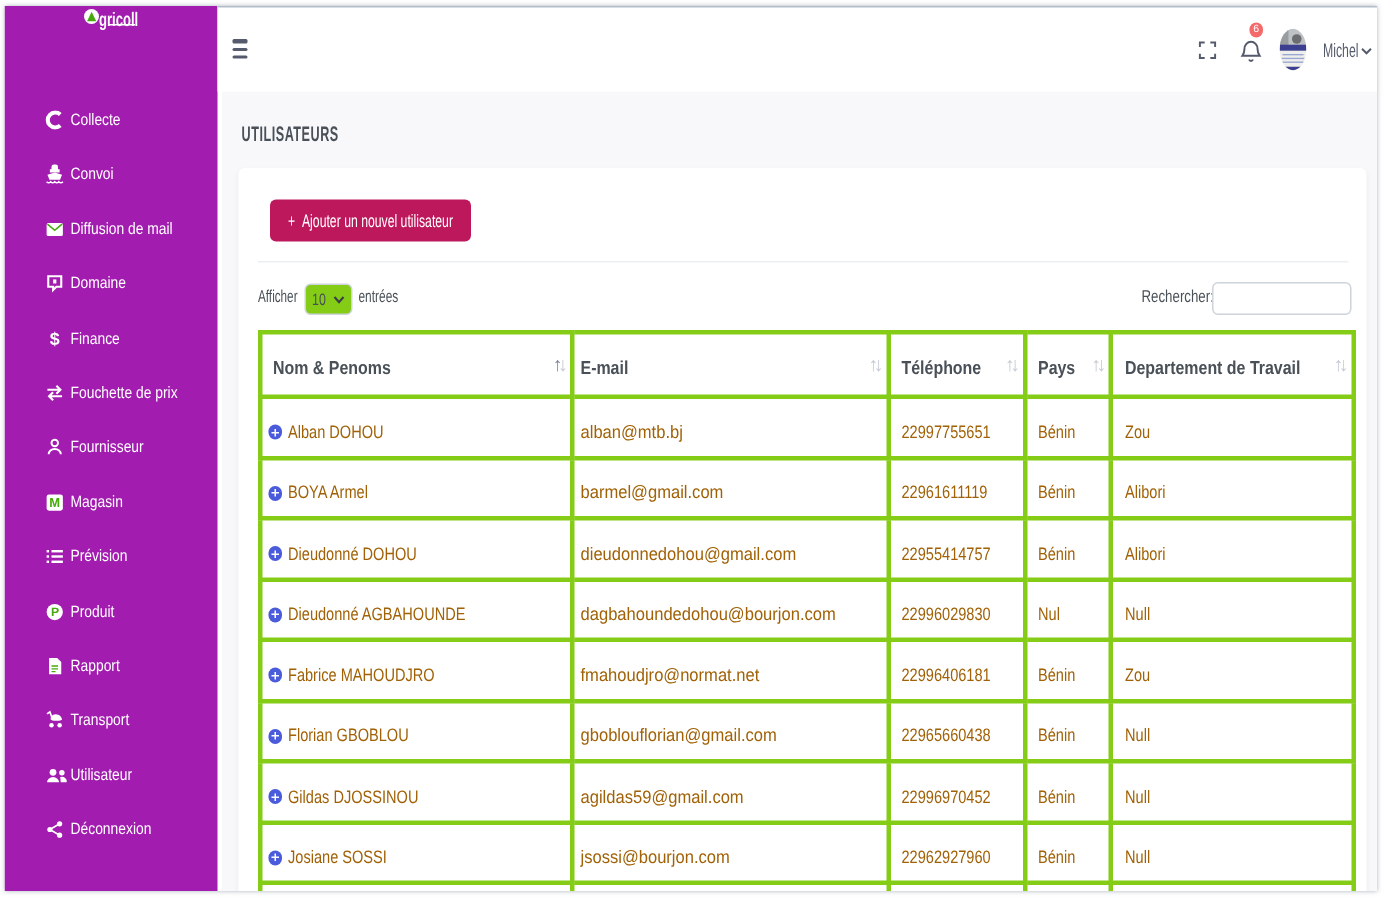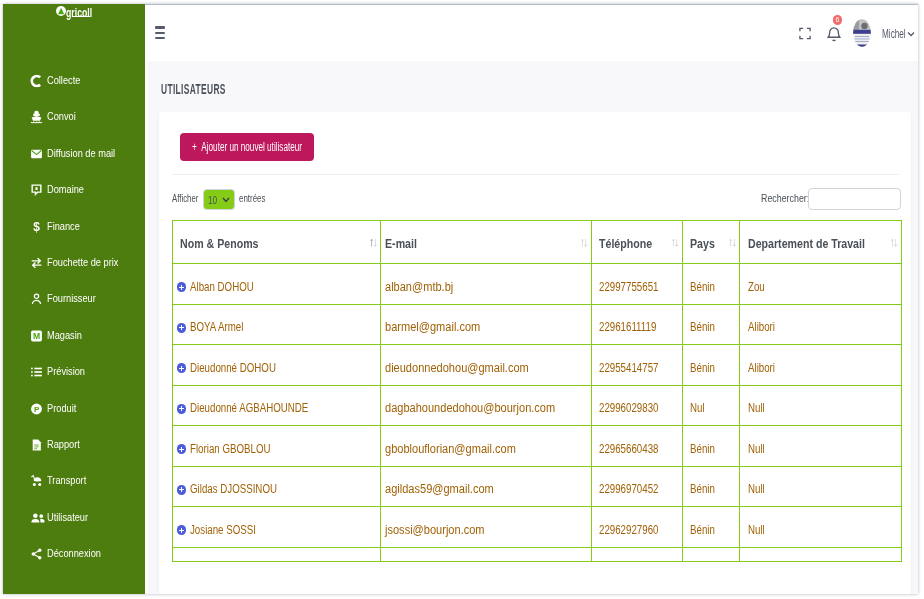--- a/index.html
+++ b/index.html
@@ -1,21 +1,21 @@
 <!DOCTYPE html>
 <html><head>
 <meta charset="utf-8">
 <style>
   * { margin:0; padding:0; box-sizing:border-box; }
   html,body { width:924px; height:599px; background:#fff; font-family:"Liberation Sans", sans-serif; overflow:hidden; }
   #app { position:absolute; left:3px; top:4px; width:915px; height:590px; background:#fff; box-shadow:0 0 3px rgba(90,100,120,.5); overflow:hidden; }
   .abs { position:absolute; }
 
   
-  #sidebar { position:absolute; left:0; top:0; width:141.7px; height:590px; background:#4d7c0f; }
+  #sidebar { position:absolute; left:0; top:0; width:141.7px; height:590px; background:#a21caf; }
   #logo { position:absolute; left:0; top:0; width:100%; height:20px; }
   .mi { position:absolute; left:0; width:100%; height:24px; color:#fff;margin-left:16px; }
   .mi .ic { position:absolute; left:11px; top:50%; transform:translateY(-50%); width:13px; height:13px; }
   .mi .lb { position:absolute; left:28.2px; top:50%; transform:translateY(-50%) scaleX(0.84); transform-origin:0 50%; font-size:11px; white-space:nowrap; }
 
   
   #topbar { position:absolute; left:141.7px; top:0; width:773.3px; height:57px; background:#fff; border-top:1.3px solid #b3bcc9; }
   .hbar { position:absolute; left:151.8px; width:10.6px; height:2.6px; background:#555b6d; border-radius:1px; }
   #michel { position:absolute; left:878.5px; top:22px; font-size:13px; color:#555b6d; transform:scaleX(0.63); transform-origin:0 0; }
 
@@ -30,21 +30,21 @@
   .ctext { font-size:11.5px; color:#495057; }
   #afficher { position:absolute; left:169.3px; top:187.5px; }
   #sel { position:absolute; left:199.5px; top:185px; width:32px; height:20.5px; border:1px solid #ced4da; border-radius:4px; background:#84cc16; }
   #sel .v { position:absolute; left:4.5px; top:4px; font-size:11px; color:#495057; transform:scaleX(0.75); transform-origin:0 0; }
   #entrees { position:absolute; left:235.5px; top:187.5px; }
   #rech { position:absolute; left:757.5px; top:188px; font-size:11.5px; color:#495057; transform:scaleX(0.77); transform-origin:0 0; }
   #searchbox { position:absolute; left:805px; top:183.5px; width:93px; height:22px; border:1px solid #ced4da; border-radius:4px; background:#fff; }
 
   
   #tbl { position:absolute; left:168.5px; top:215.5px; width:729px; border-collapse:collapse; table-layout:fixed; }
-  #tbl th, #tbl td { border:1px solid #84cc16; overflow:hidden; white-space:nowrap; vertical-align:middle;text-decoration:underline; }
+  #tbl th, #tbl td { border:3px solid #84cc16; overflow:hidden; white-space:nowrap; vertical-align:middle;text-decoration:underline; }
   #tbl th { height:43.5px; font-size:12.5px; font-weight:bold; color:#495057; text-align:left; padding:4.5px 0 0 7.5px; position:relative; }
   #tbl th .hx { display:inline-block; transform:scaleX(0.85); transform-origin:0 50%; }
   #tbl tr.part td { height:14px; }
   #tbl td { height:40.5px; font-size:12px; color:#a16207; padding:5.5px 0 0 7.5px; }
   #tbl td .tx { display:inline-block; transform:scaleX(0.81); transform-origin:0 50%; }
   #tbl td .em { display:inline-block; transform:scaleX(0.92); transform-origin:0 50%; }
   #tbl td.c2, #tbl th.c2 { padding-left:4px; }
   #tbl td.nm { padding-left:4.1px; }
   .plus { display:inline-block; width:9.6px; height:9.6px; border-radius:50%; background:#4a5bdb; vertical-align:-1.5px; position:relative; margin-right:4px; }
   .plus:before { content:""; position:absolute; left:2.2px; top:4.2px; width:5.2px; height:1.4px; background:#fff; }
@@ -306,20 +306,27 @@
           <td><span class="tx">Alibori</span></td>
         </tr>
     <tr>
           <td class="nm"><span class="plus"></span><span class="tx">Dieudonné AGBAHOUNDE</span></td>
           <td class="c2"><span class="em">dagbahoundedohou@bourjon.com</span></td>
           <td><span class="tx">22996029830</span></td>
           <td><span class="tx">Nul</span></td>
           <td><span class="tx">Null</span></td>
         </tr>
     <tr>
+          <td class="nm"><span class="plus"></span><span class="tx">Fabrice MAHOUDJRO</span></td>
+          <td class="c2"><span class="em">fmahoudjro@normat.net</span></td>
+          <td><span class="tx">22996406181</span></td>
+          <td><span class="tx">Bénin</span></td>
+          <td><span class="tx">Zou</span></td>
+        </tr>
+    <tr>
           <td class="nm"><span class="plus"></span><span class="tx">Florian GBOBLOU</span></td>
           <td class="c2"><span class="em">gboblouflorian@gmail.com</span></td>
           <td><span class="tx">22965660438</span></td>
           <td><span class="tx">Bénin</span></td>
           <td><span class="tx">Null</span></td>
         </tr>
     <tr>
           <td class="nm"><span class="plus"></span><span class="tx">Gildas DJOSSINOU</span></td>
           <td class="c2"><span class="em">agildas59@gmail.com</span></td>
           <td><span class="tx">22996970452</span></td>

